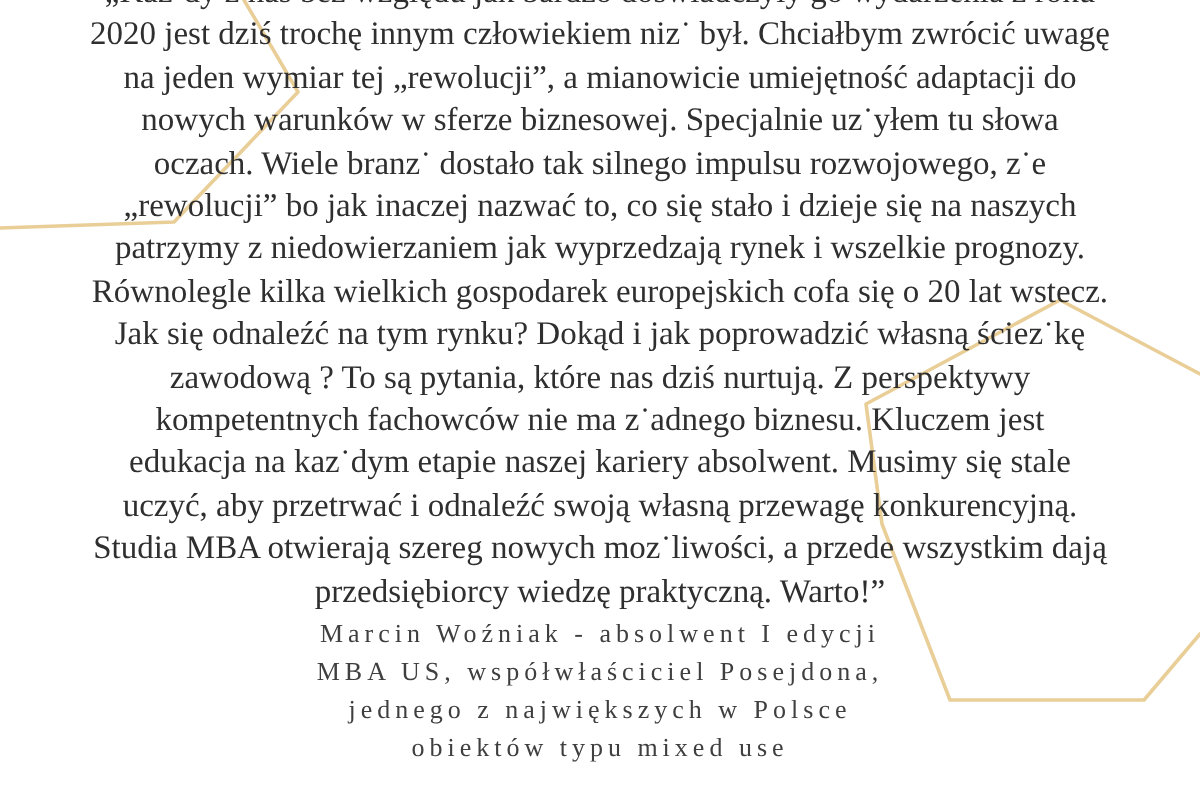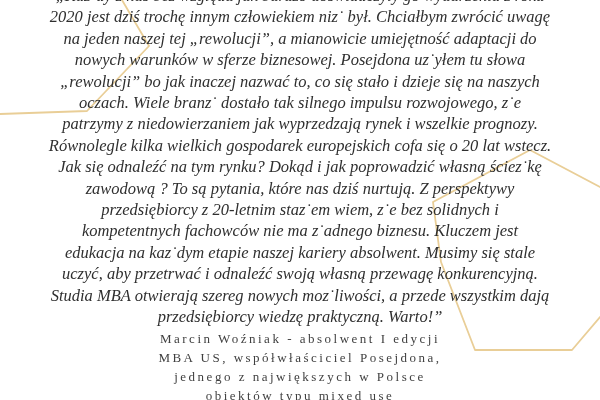--- a/index.html
+++ b/index.html
@@ -20,21 +20,21 @@
   }
   .content {
     position: absolute; left: 0; right: 0; top: -15px;
     z-index: 1;
   }
   .quote {
     font-size: 16.5px;
     line-height: 21.4px;
     text-align: center;
   }
-  .quote .line { white-space: nowrap; font-style: italic; }
+  .quote .line { white-space: nowrap; }
   .attribution {
     margin-top: 1px;
     font-size: 13px;
     line-height: 19px;
     letter-spacing: 2.5px;
     text-align: center;
   }
   .attribution .line { white-space: nowrap; text-align: center; }
 </style>
 </head>
@@ -42,29 +42,28 @@
 
 <svg class="deco" width="600" height="400" viewBox="0 0 600 400">
   <polyline points="122,0 149,46 87,111 0,114" stroke="#e9ce97"></polyline>
   <polyline points="600,187 530,150 433,202 441,262 475,350 572,350 600,317" stroke="#e9ce97"></polyline>
 </svg>
 
 <div class="content">
   <div class="quote" style="color: rgb(47, 47, 47);">
     <div class="line">„Kaz˙dy z nas bez względu jak bardzo doświadczyły go wydarzenia z roku</div>
     <div class="line">2020 jest dziś trochę innym człowiekiem niz˙ był. Chciałbym zwrócić uwagę</div>
-    <div class="line">na jeden naszej tej „rewolucji”, a mianowicie umiejętność adaptacji do</div>
-    <div class="line">nowych warunków w sferze biznesowej. Posejdona uz˙yłem tu słowa</div>
+    <div class="line">na jeden wymiar tej „rewolucji”, a mianowicie umiejętność adaptacji do</div>
+    <div class="line">nowych warunków w sferze biznesowej. Specjalnie uz˙yłem tu słowa</div>
+    <div class="line">oczach. Wiele branz˙ dostało tak silnego impulsu rozwojowego, z˙e</div>
     <div class="line">„rewolucji” bo jak inaczej nazwać to, co się stało i dzieje się na naszych</div>
-    <div class="line">oczach. Wiele branz˙ dostało tak silnego impulsu rozwojowego, z˙e</div>
     <div class="line">patrzymy z niedowierzaniem jak wyprzedzają rynek i wszelkie prognozy.</div>
     <div class="line">Równolegle kilka wielkich gospodarek europejskich cofa się o 20 lat wstecz.</div>
     <div class="line">Jak się odnaleźć na tym rynku? Dokąd i jak poprowadzić własną ściez˙kę</div>
     <div class="line">zawodową ? To są pytania, które nas dziś nurtują. Z perspektywy</div>
-    <div class="line">przedsiębiorcy z 20-letnim staz˙em wiem, z˙e bez solidnych i</div>
     <div class="line">kompetentnych fachowców nie ma z˙adnego biznesu. Kluczem jest</div>
     <div class="line">edukacja na kaz˙dym etapie naszej kariery absolwent. Musimy się stale</div>
     <div class="line">uczyć, aby przetrwać i odnaleźć swoją własną przewagę konkurencyjną.</div>
     <div class="line">Studia MBA otwierają szereg nowych moz˙liwości, a przede wszystkim dają</div>
     <div class="line">przedsiębiorcy wiedzę praktyczną. Warto!”</div>
   </div>
   <div class="attribution" style="color: rgb(63, 63, 63);">
     <div class="line">Marcin Woźniak - absolwent I edycji</div>
     <div class="line">MBA US, współwłaściciel Posejdona,</div>
     <div class="line">jednego z największych w Polsce</div>

